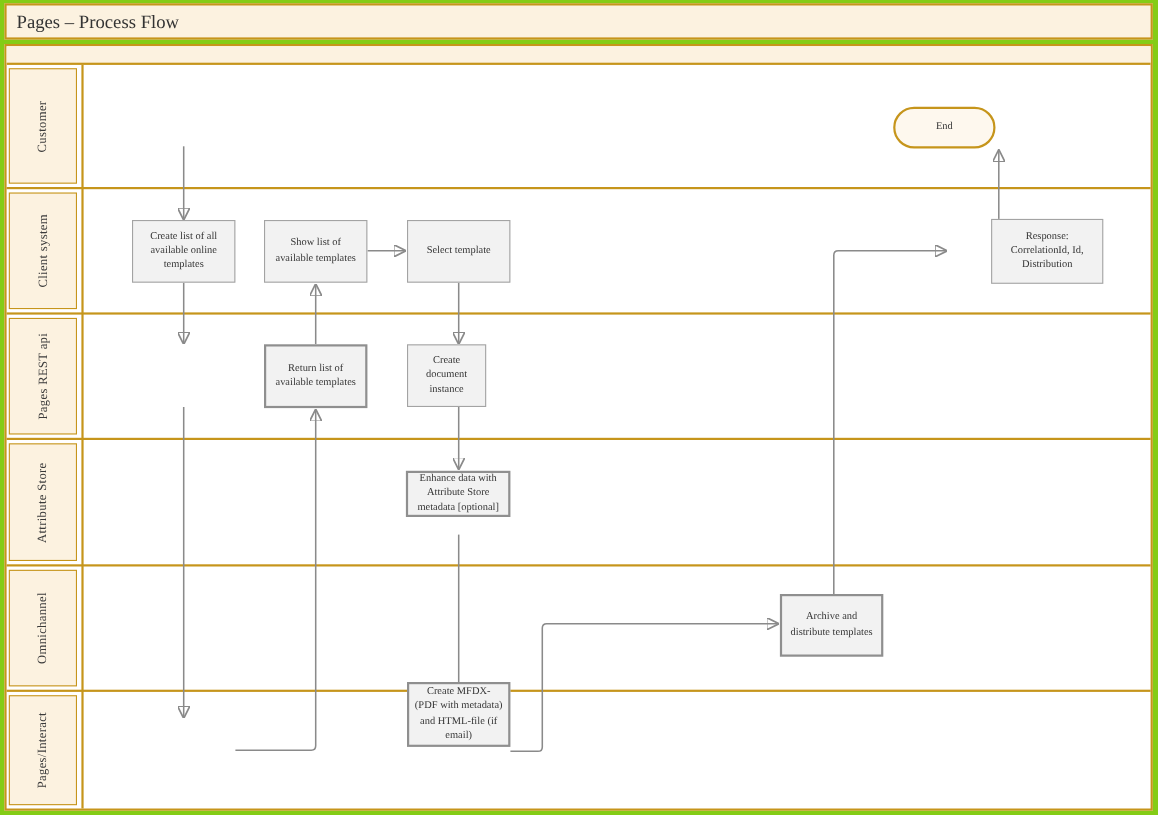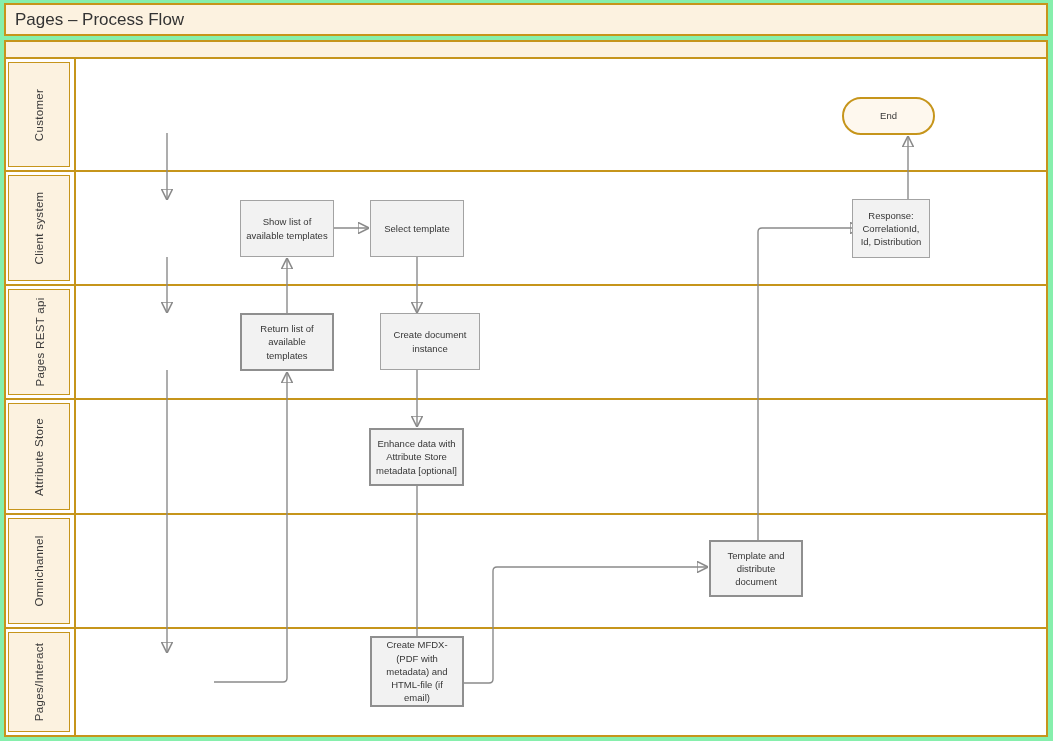--- a/index.html
+++ b/index.html
@@ -1,18 +1,18 @@
 <!DOCTYPE html>
 <html><head>
 <meta charset="utf-8">
 <style>
   html,body{margin:0;padding:0;background:#ffffff;}
   .stage{
-    position:relative;width:1053px;height:741px;background:#86efac;
-    font-family:Liberation Sans, sans-serif;overflow:hidden;
+    position:relative;width:1053px;height:741px;background:#84cc16;
+    font-family:Liberation Serif, serif;overflow:hidden;
   }
   .title-bar{
     position:absolute;left:4px;top:3px;width:1044px;height:33px;
     background:#FCF2E0;border:2px solid #C6951B;box-sizing:border-box;
     display:flex;align-items:center;padding-left:9px;
     font-size:17px;color:#333333;
   }
   .lanes{
     position:absolute;left:4px;top:40px;width:1044px;height:697px;
     border:2px solid #C6951B;box-sizing:border-box;background:#ffffff;
@@ -97,46 +97,49 @@
     <path d="M287,313 L287,259" marker-end="url(#arrow)"></path>
     <path d="M334,228 L368,228" marker-end="url(#arrow)"></path>
     <path d="M417,257 L417,312" marker-end="url(#arrow)"></path>
     <path d="M417,370 L417,426" marker-end="url(#arrow)"></path>
     <path d="M417,486 L417,652" marker-end="url(#arrow)"></path>
     <path d="M464,683 L489,683 Q493,683 493,679 L493,571 Q493,567 497,567 L707,567" marker-end="url(#arrow)"></path>
     <path d="M758,540 L758,232 Q758,228 762,228 L860,228" marker-end="url(#arrow)"></path>
     <path d="M908,199 L908,137" marker-end="url(#arrow)"></path>
   </svg>
 
-  <div class="node terminator" style="left:842px;top:97px;width:93px;height:38px;border-radius:19px">
+  <div class="node terminator" style="left:812px;top:97px;width:93px;height:38px;border-radius:19px">
     <span>End</span>
   </div>
 
+  <div class="node" style="left:120px;top:200px;width:94px;height:57px">
+    <span>Create list of all available online templates</span>
+  </div>
   <div class="node" style="left:240px;top:200px;width:94px;height:57px">
     <span>Show list of available templates</span>
   </div>
   <div class="node" style="left:370px;top:200px;width:94px;height:57px">
     <span>Select template</span>
   </div>
-  <div class="node" style="left:852px;top:199px;width:78px;height:59px">
+  <div class="node" style="left:901px;top:199px;width:102px;height:59px">
     <span>Response: CorrelationId, Id, Distribution</span>
   </div>
 
   <div class="node thick" style="left:240px;top:313px;width:94px;height:58px">
     <span>Return list of available templates</span>
   </div>
-  <div class="node" style="left:380px;top:313px;width:100px;height:57px">
+  <div class="node" style="left:370px;top:313px;width:72px;height:57px">
     <span>Create document instance</span>
   </div>
 
-  <div class="node thick" style="left:369px;top:428px;width:95px;height:58px">
+  <div class="node thick" style="left:369px;top:428px;width:95px;height:42px">
     <span>Enhance data with Attribute Store metadata [optional]</span>
   </div>
 
   <div class="node thick" style="left:709px;top:540px;width:94px;height:57px">
-    <span>Template and distribute document</span>
+    <span>Archive and distribute templates</span>
   </div>
 
-  <div class="node thick" style="left:370px;top:636px;width:94px;height:71px">
+  <div class="node thick" style="left:370px;top:620px;width:94px;height:59px">
     <span>Create MFDX- (PDF with metadata) and HTML-file (if email)</span>
   </div>
 
 </div>
 
 </body></html>

